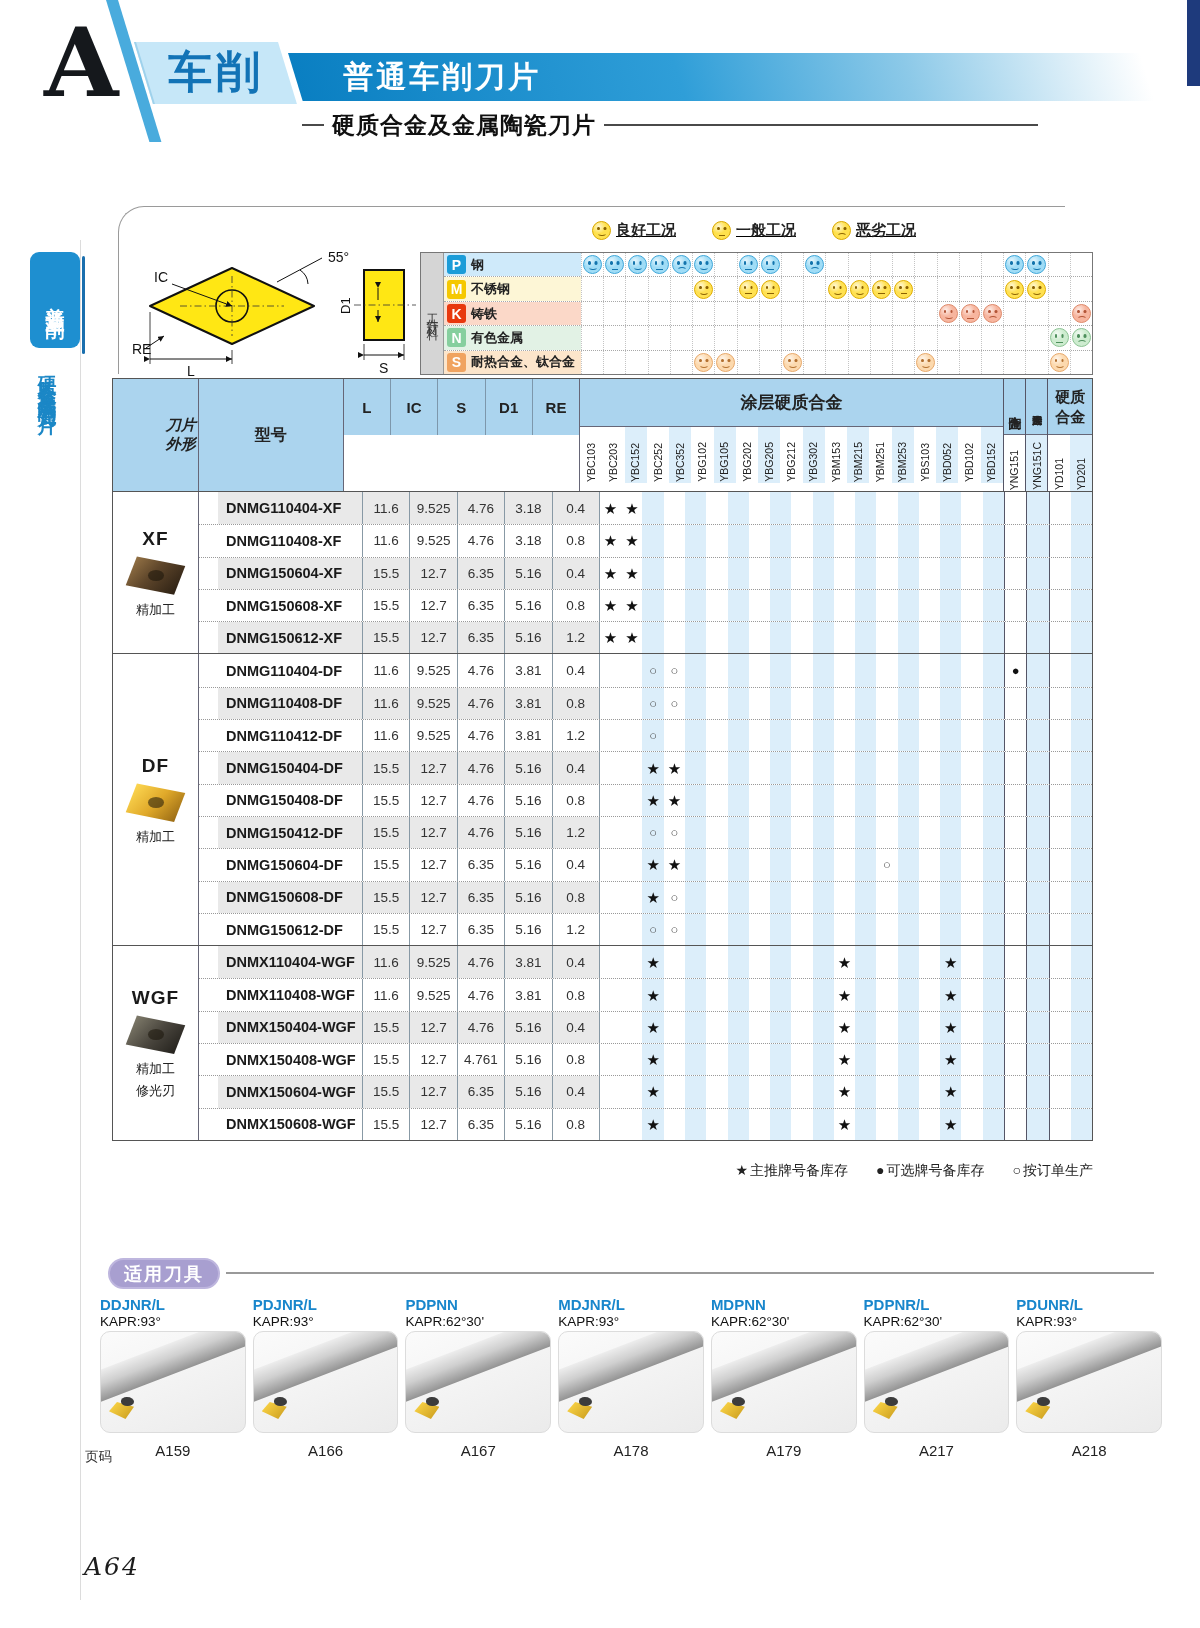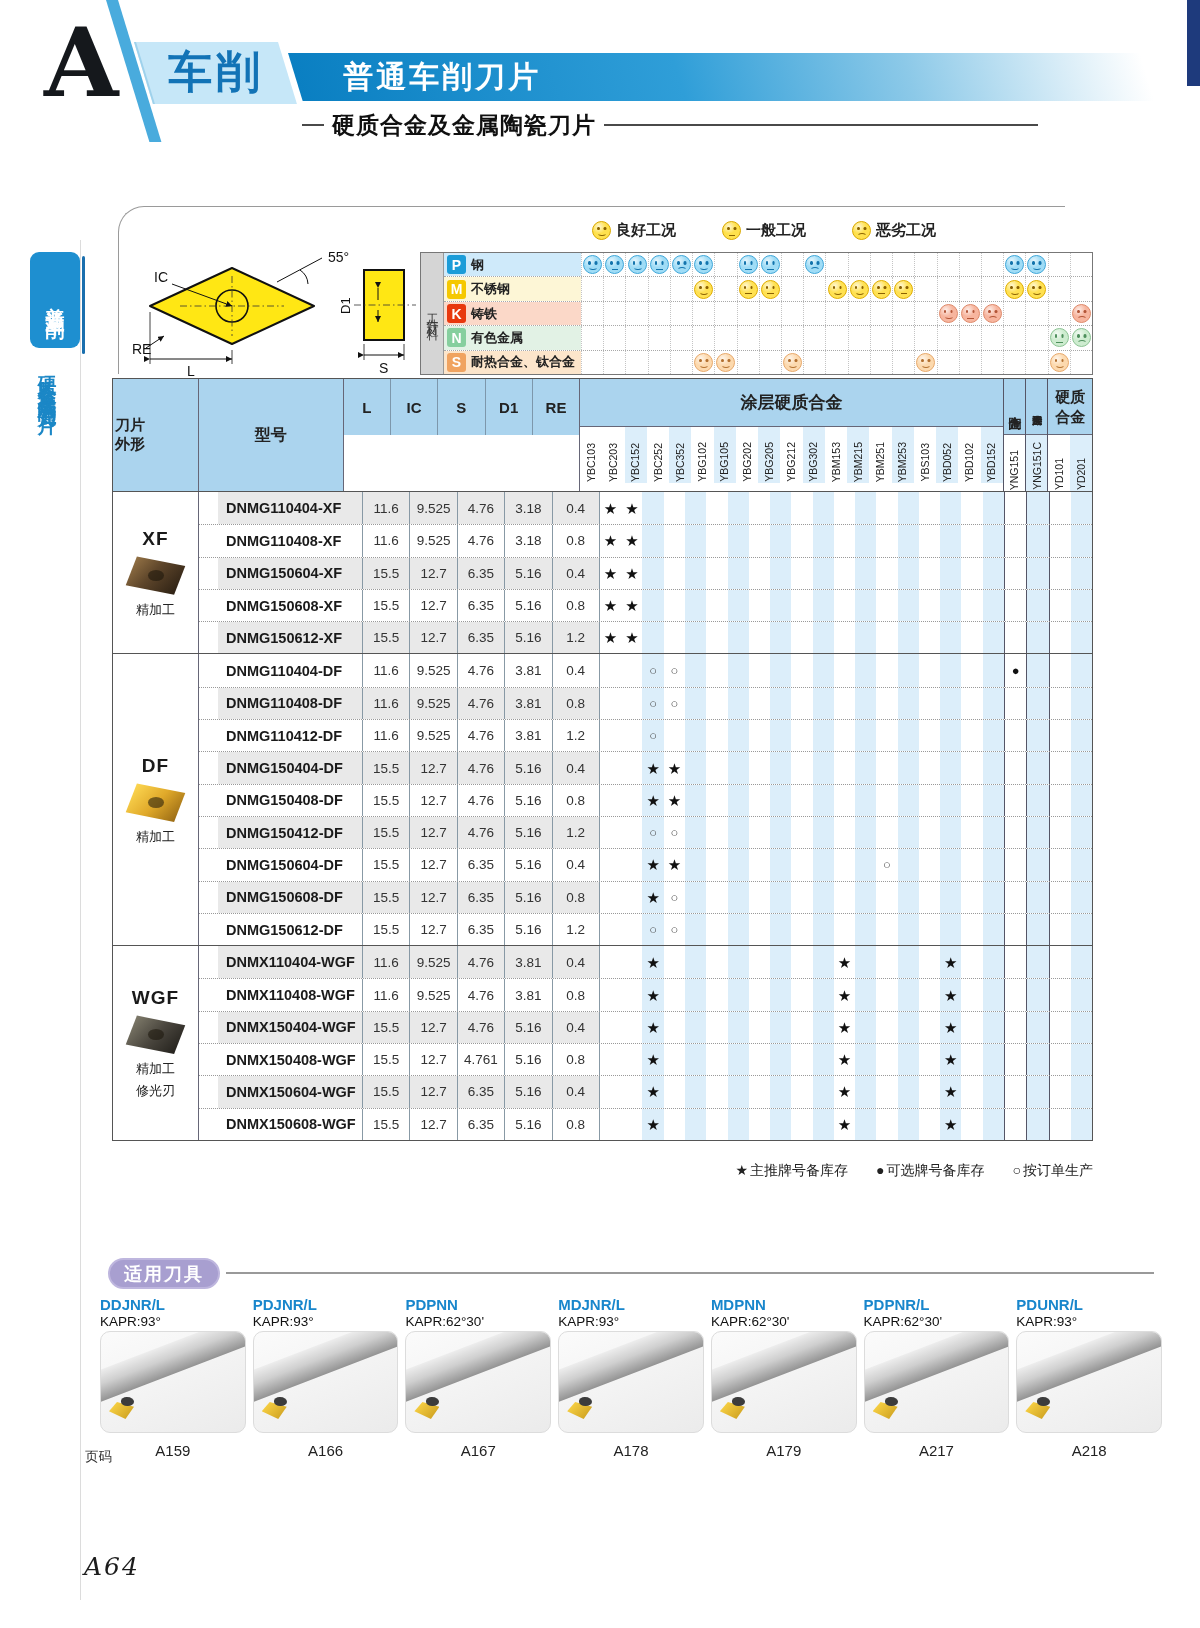--- a/index.html
+++ b/index.html
@@ -30,21 +30,21 @@
   .dnframe { position:absolute; left:118px; top:206px; width:947px; height:168px;
              border-left:1.5px solid #9a9a9a; border-top:1.5px solid #9a9a9a; border-top-left-radius:26px;}
   .dnpill { position:absolute; left:128px; top:178px; width:268px; height:50px; background:#ffd60a; border-radius:16px;
             display:flex; align-items:center; padding-left:16px; gap:6px;}
   .dnpill .code { font-size:38px; font-weight:900; color:#151515; letter-spacing:1px; line-height:1;}
   .dnpill .sq { width:25px; height:25px; background:#fff; border:2.5px solid #1c1c1c; border-radius:3px;}
   .dnpill .suf { font-size:21px; font-weight:bold; color:#151515; margin-left:2px;}
   .diagram { position:absolute; left:132px; top:240px; }
 
   
-  .cond-legend { position:absolute; left:592px; top:221px; display:flex; gap:46px; }
+  .cond-legend { position:absolute; left:592px; top:221px; display:flex; gap:36px; text-decoration:underline;}
   .cond-item { display:flex; align-items:center; gap:5px; }
   .cond-item .sm { --face:#ffe14d; --edge:#d9a800; --ink:#8a6400; }
   .cond-txt { font-size:15px; font-weight:bold; color:#222; }
 
   
   .sm { display:inline-block; width:19px; height:19px; border-radius:50%; position:relative; flex:none;
         background:radial-gradient(circle at 35% 28%, rgba(255,255,255,.75) 0%, rgba(255,255,255,0) 42%), var(--face,#ffe14d);
         border:1px solid var(--edge,#d9a800); }
   .sm::before { content:""; position:absolute; left:4px; top:5px; width:2.6px; height:3.4px; border-radius:50%;
                 background:var(--ink,#8a6400); box-shadow:6.5px 0 0 var(--ink,#8a6400); }
@@ -66,22 +66,22 @@
   .chip { width:19px; height:19px; border-radius:3px; color:#fff; font-weight:bold; font-size:14px;
           display:flex; align-items:center; justify-content:center; flex:none;}
   .mat-name { font-size:13px; font-weight:bold; color:#222; white-space:nowrap;}
   .mat-grid { flex:1; display:flex; }
   .mg-cell { flex:1; border-left:1px dotted #c4c4c4; display:flex; align-items:center; justify-content:center; }
 
   
   .maintable { position:absolute; left:112px; top:378px; width:981px; border:1.5px solid #555; background:#fff;}
   .thead { display:flex; }
   .hblue { background:#abd4ee; }
-  .h-shape { width:86px; border-right:1px solid #667; display:flex; align-items:center; justify-content:flex-start; text-align:center;
-             font-size:15px; font-weight:bold; color:#222;}
+  .h-shape { width:86px; border-right:1px solid #667; display:flex; align-items:center; justify-content:flex-end; text-align:center;
+             font-size:15px; font-weight:bold; color:#222;font-style:italic;}
   .h-shape span { width:34px; line-height:1.25;}
   .h-model { width:145px; border-right:1px solid #667; display:flex; align-items:center; justify-content:center;
              font-size:16px; font-weight:bold; color:#222;}
   .h-dims { width:237px; border-right:1px solid #667; display:flex; flex-direction:column;}
   .h-dims-top { height:56px; border-bottom:1px solid #667; display:flex; align-items:center; justify-content:center;
                 font-size:16px; font-weight:bold; color:#222;}
   .h-dims-bot { height:56px; display:flex;}
   .h-dim { flex:1; border-right:1px solid #7d97ab; display:flex; align-items:center; justify-content:center;
            font-size:15px; font-weight:bold; color:#222;}
   .h-dim:last-child { border-right:none;}

